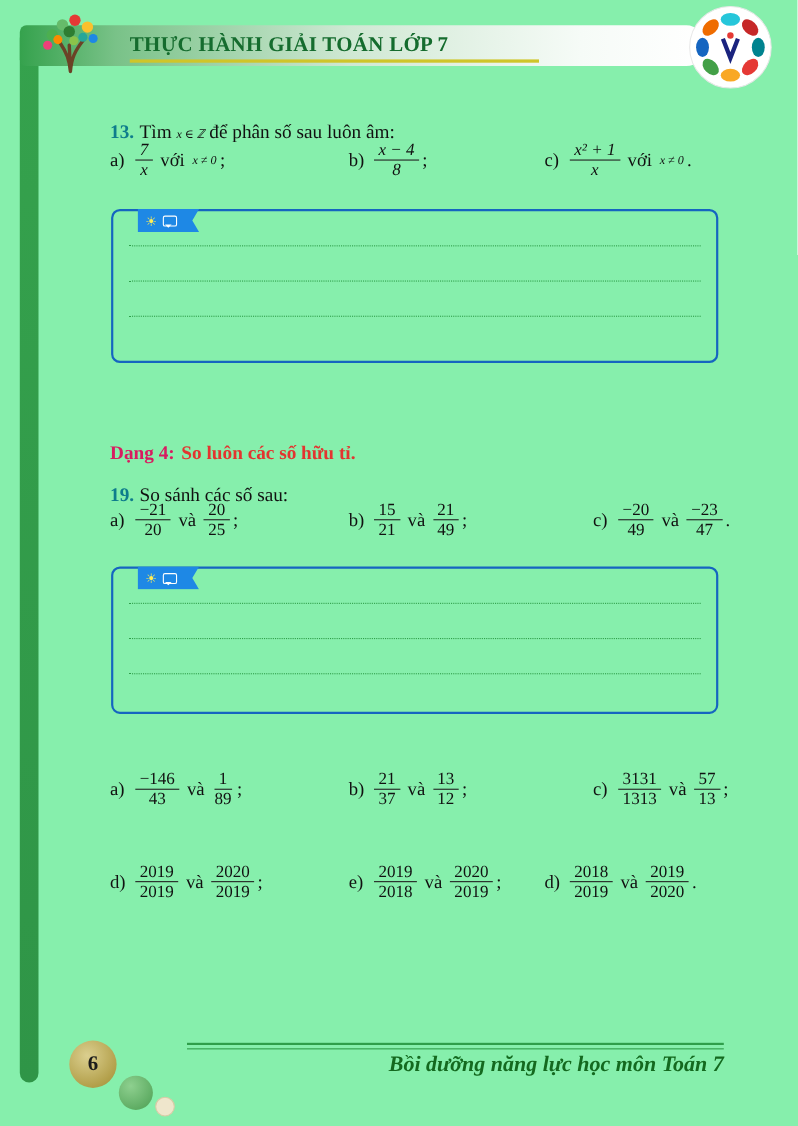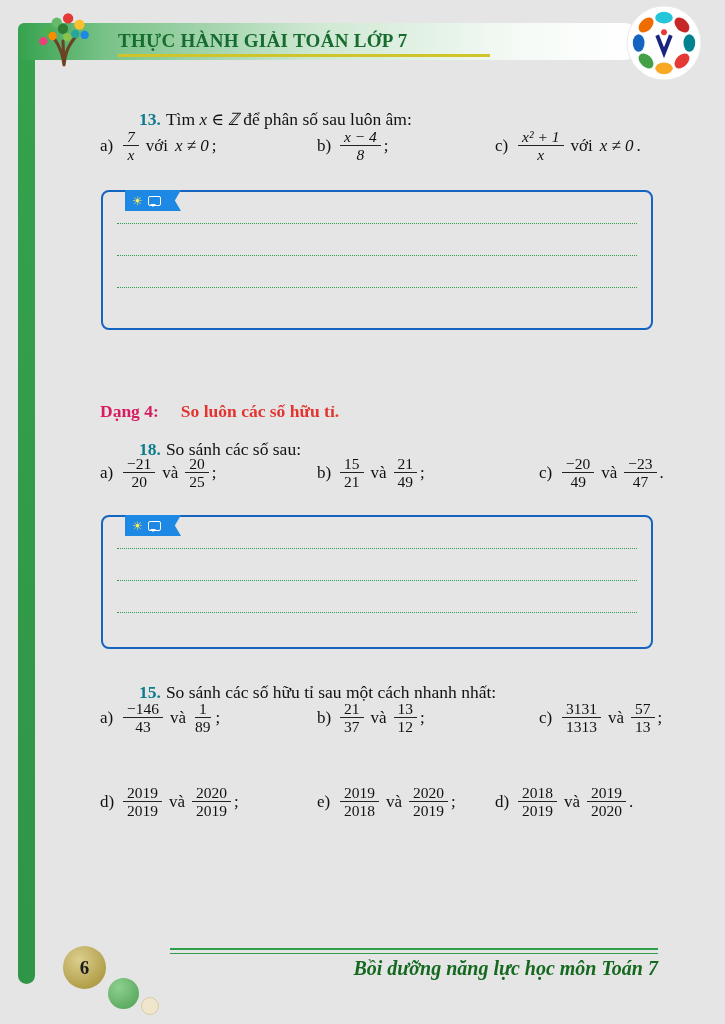--- a/index.html
+++ b/index.html
@@ -1,38 +1,38 @@
 <!DOCTYPE html>
 <html lang="vi" style="--banner-green: #35a24d; --title-green: #156c2e; --underline-yellow: #cfc52a; --number-teal: #0e7c8c; --section-pink: #d81b60; --section-red: #e3342f; --box-blue: #1565c0; --tag-blue: #1e88e5; --line-green: #2f9e4a; --footer-green: #14691f;"><head>
 <meta charset="utf-8">
 <style>
   html,body{margin:0;padding:0;background:#ffffff;}
-  .page{position:relative;width:725px;height:1024px;background:#e5e5e5;overflow:hidden;
+  .page{position:relative;width:725px;height:1024px;background:#86efac;overflow:hidden;
         font-family:"Liberation Serif","DejaVu Serif",serif;color:#111;}
 
   
   .spine{position:absolute;left:18px;top:26px;width:17px;height:958px;
          background:linear-gradient(180deg,var(--banner-green,#35a24d),#2f9547);
          border-radius:9px;}
   .banner{position:absolute;left:18px;top:23px;width:622px;height:37px;
           background:linear-gradient(90deg,var(--banner-green,#35a24d) 0%,#79c288 14%,#cfe8d3 48%,#f6fbf7 82%,#ffffff 100%);
           border-radius:6px 16px 16px 6px;}
   .title{position:absolute;left:100px;top:7px;margin:0;font-size:19px;font-weight:bold;
          color:var(--title-green,#156c2e);letter-spacing:.3px;white-space:nowrap;}
   .title-underline{position:absolute;left:100px;top:31px;width:372px;height:3px;
          background:var(--underline-yellow,#cfc52a);}
   .tree{position:absolute;left:33px;top:5px;width:62px;height:62px;}
   .ring{position:absolute;left:625px;top:4px;width:78px;height:78px;}
 
   
   .ptext{position:absolute;left:100px;width:560px;font-size:17.5px;line-height:1.3;}
-  .pnum{font-weight:bold;color:var(--number-teal,#0e7c8c);margin-right:5px;margin-left:39px;}
-  .mi{font-style:italic;font-size:17px;}
+  .pnum{font-weight:bold;color:var(--number-teal,#0e7c8c);margin-right:5px;}
+  .mi{font-style:italic;font-size:11px;}
   .section{position:absolute;left:100px;top:383px;font-weight:bold;font-size:17.5px;}
-  .dlabel{color:var(--section-pink,#d81b60);margin-right:22px;}
+  .dlabel{color:var(--section-pink,#d81b60);margin-right:6px;}
   .dtitle{color:var(--section-red,#e3342f);}
 
   
   .row{position:absolute;left:100px;width:558px;display:grid;align-items:center;}
   .row.g1{grid-template-columns:217px 222px 1fr;}
   .row.g2{grid-template-columns:217px 178px 1fr;}
   .item{display:flex;align-items:center;gap:7px;font-size:17px;}
   .lbl{min-width:16px;}
   .frac{display:inline-flex;flex-direction:column;align-items:center;line-height:1.12;
         font-size:15.5px;}
@@ -155,21 +155,21 @@
     <div class="dots"></div>
     <div class="dots"></div>
     <div class="dots"></div>
   </div>
 
   <p class="section">
     <span class="dlabel">Dạng 4:</span><span class="dtitle">So luôn các số hữu tỉ.</span>
   </p>
 
   <p class="ptext" style="top:420px">
-    <span class="pnum">18.</span><span>So sánh các số sau:</span>
+    <span class="pnum">19.</span><span>So sánh các số sau:</span>
   </p>
 
   <div class="row g1" style="top:455px">
     <div class="item">
       <span class="lbl">a)</span>
       <span class="frac">
           <span class="fn">−21</span>
           <span class="fd">20</span>
         </span>
       <span>và</span>
@@ -210,23 +210,20 @@
   <div class="ansbox" id="box2">
     <div class="tag">
       <span class="sun">☀</span>
       <span class="bubble"></span>
     </div>
     <div class="dots"></div>
     <div class="dots"></div>
     <div class="dots"></div>
   </div>
 
-  <p class="ptext" style="top:663px">
-    <span class="pnum">15.</span><span>So sánh các số hữu tỉ sau một cách nhanh nhất:</span>
-  </p>
 
   <div class="row g1" style="top:700px">
     <div class="item">
       <span class="lbl">a)</span>
       <span class="frac">
           <span class="fn">−146</span>
           <span class="fd">43</span>
         </span>
       <span>và</span>
       <span class="frac">

